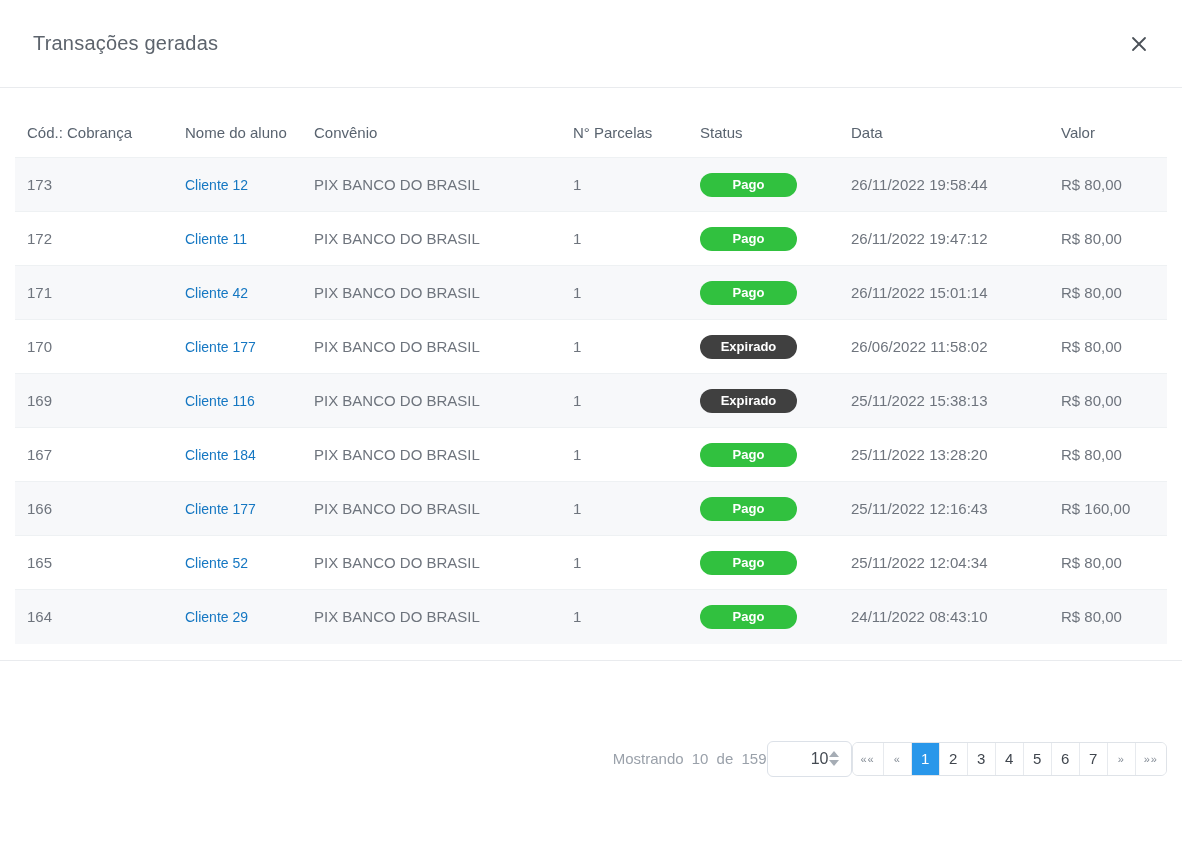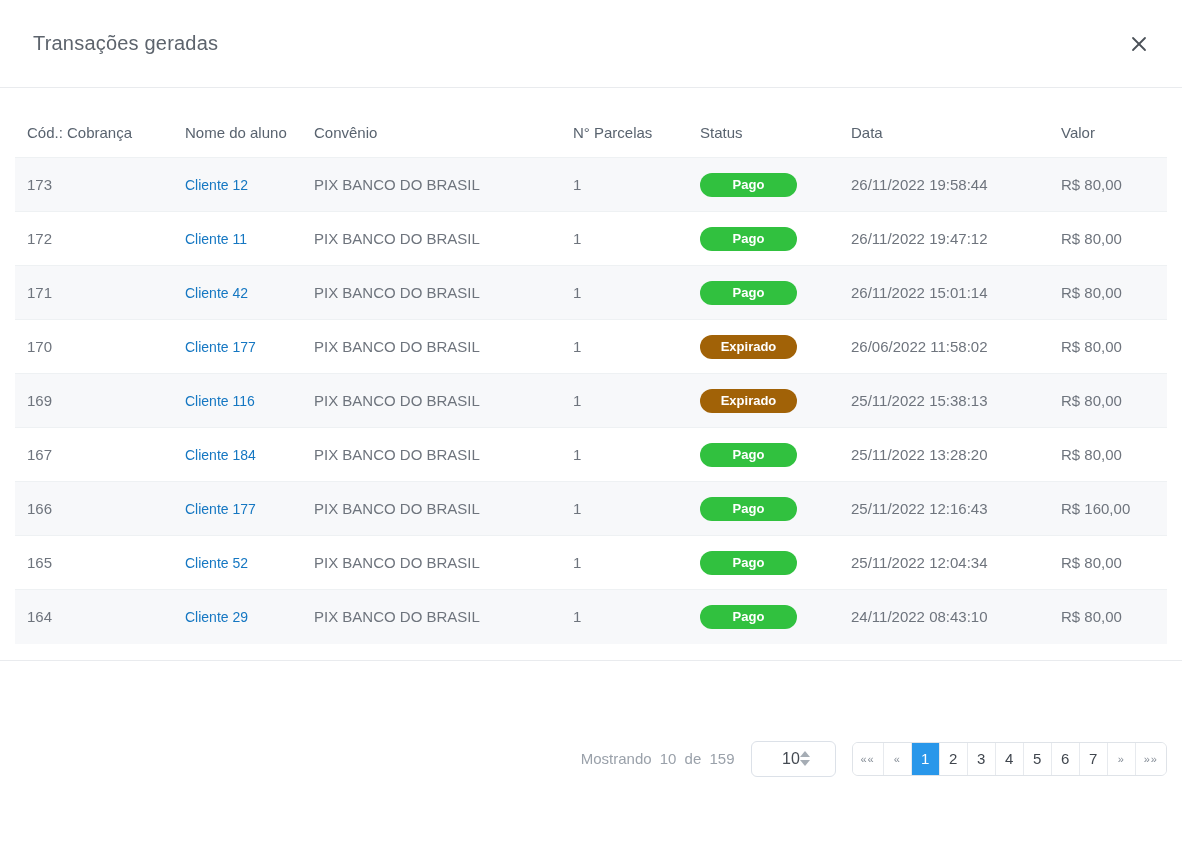--- a/index.html
+++ b/index.html
@@ -39,29 +39,29 @@
   th { text-align: left; font-weight: 400; font-size: 15px; color: #59636f;
     padding: 12px 12px 16px 12px; white-space: nowrap; }
   td { font-size: 15px; color: #6e747d; padding: 0 12px; height: 54px; white-space: nowrap;
     overflow: hidden; text-overflow: ellipsis; }
   tbody tr { border-top: 1px solid #eef1f3; }
   tbody tr:nth-child(odd) { background: #f7f8fa; }
   td a { color: #1577c2; text-decoration: none; font-size: 14px; cursor: pointer; text-align: right; }
   .badge { display: inline-block; width: 97px; height: 24px; line-height: 24px;
     border-radius: 12px; color: #fff; font-size: 13px; font-weight: 700; text-align: center; }
   .badge.pago { background: #31c13f; }
-  .badge.expirado { background: #a16207; }
+  .badge.expirado { background: #404040; }
 
   
   .modal-footer { margin-top: 16px; border-top: 1px solid #e9ebee; flex: 1;
-    display: flex; align-items: center; justify-content: flex-end; gap: 16px;
+    display: flex; align-items: center; justify-content: flex-end; 
     padding: 0 15px 6px 15px; }
   .showing { color: #9aa1aa; font-size: 15px; word-spacing: 4px; }
   .page-size { width: 85px; height: 36px; border: 1px solid #dce1e8; border-radius: 6px;
-    display: flex; align-items: center; justify-content: center; padding: 0 12px 0 18px;
+    display: flex; align-items: center; justify-content: flex-end; padding: 0 12px 0 18px;
     cursor: pointer; background: #fff; }
   .page-size .val { font-size: 16px; color: #444a52; }
   .spinner { display: flex; flex-direction: column; gap: 3px; }
   .spinner i { display: block; width: 0; height: 0; border-left: 5px solid transparent;
     border-right: 5px solid transparent; }
   .spinner .up { border-bottom: 6px solid #a6adb5; }
   .spinner .down { border-top: 6px solid #a6adb5; }
 
   .pagination { display: flex; border: 1px solid #dfe3e8; border-radius: 6px; overflow: hidden;
     height: 34px; background: #fff; }

